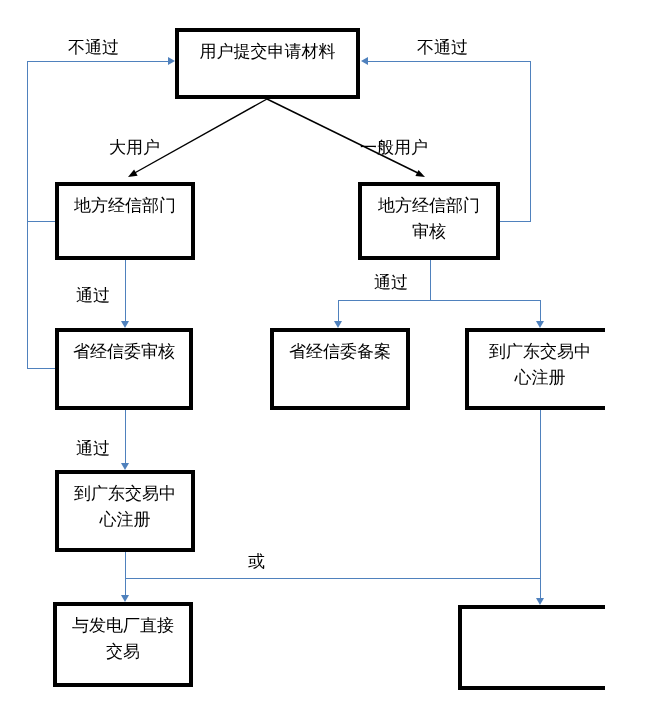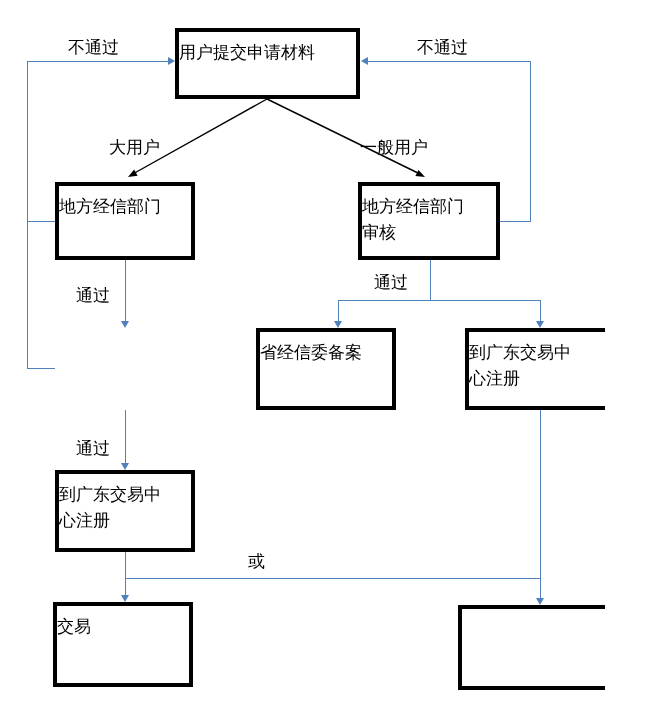--- a/index.html
+++ b/index.html
@@ -1,24 +1,24 @@
 <!DOCTYPE html>
 <html style="--blue: #4f81bd; --ink: #000000;"><head>
 <meta charset="utf-8">
 <style>
   :root { --blue: #4f81bd; --ink: #000000; }
   html,body { margin:0; padding:0; background:#ffffff; }
   .stage {
     position:relative; width:605px; height:701px; background:#ffffff;
-    font-family:Liberation Sans, sans-serif; color:#000; overflow:hidden;
+    font-family:Liberation Mono, monospace; color:#000; overflow:hidden;
   }
   .node {
     position:absolute; box-sizing:border-box;
     border:4px solid var(--ink); background:#ffffff;
-    text-align:left; font-size:17px; line-height:26px; padding-top:8px;
+    text-align:center; font-size:17px; line-height:26px; padding-top:8px;
   }
   .edge-label {
     position:absolute; font-size:17px; color:#000; white-space:nowrap;
   }
   .hline { position:absolute; height:1px; background:var(--blue); }
   .vline { position:absolute; width:1px;  background:var(--blue); }
   .arr { position:absolute; width:0; height:0; }
   .arr-down  { border-left:4px solid transparent; border-right:4px solid transparent; border-top:7px solid var(--blue); }
   .arr-right { border-top:4px solid transparent; border-bottom:4px solid transparent; border-left:7px solid var(--blue); }
   .arr-left  { border-top:4px solid transparent; border-bottom:4px solid transparent; border-right:7px solid var(--blue); }
@@ -83,35 +83,39 @@
 
   <div class="node" style="left:55px;top:182px;width:140px;height:78px;">
     <div>地方经信部门</div>
   </div>
 
   <div class="node" style="left:358px;top:182px;width:142px;height:78px;">
     <div>地方经信部门</div>
     <div>审核</div>
   </div>
 
+  <div class="node" style="left:55px;top:328px;width:138px;height:82px;">
+    <div>省经信委审核</div>
+  </div>
 
-  <div class="node" style="left:256px;top:328px;width:140px;height:82px;">
+  <div class="node" style="left:270px;top:328px;width:140px;height:82px;">
     <div>省经信委备案</div>
   </div>
 
   <div class="node" style="left:465px;top:328px;width:150px;height:82px;">
     <div>到广东交易中</div>
     <div>心注册</div>
   </div>
 
   <div class="node" style="left:55px;top:470px;width:140px;height:82px;">
     <div>到广东交易中</div>
     <div>心注册</div>
   </div>
 
   <div class="node" style="left:53px;top:602px;width:140px;height:85px;">
+    <div>与发电厂直接</div>
     <div>交易</div>
   </div>
 
   <div class="node" style="left:458px;top:605px;width:160px;height:85px;">
   </div>
 
 </div>
 
 </body></html>

